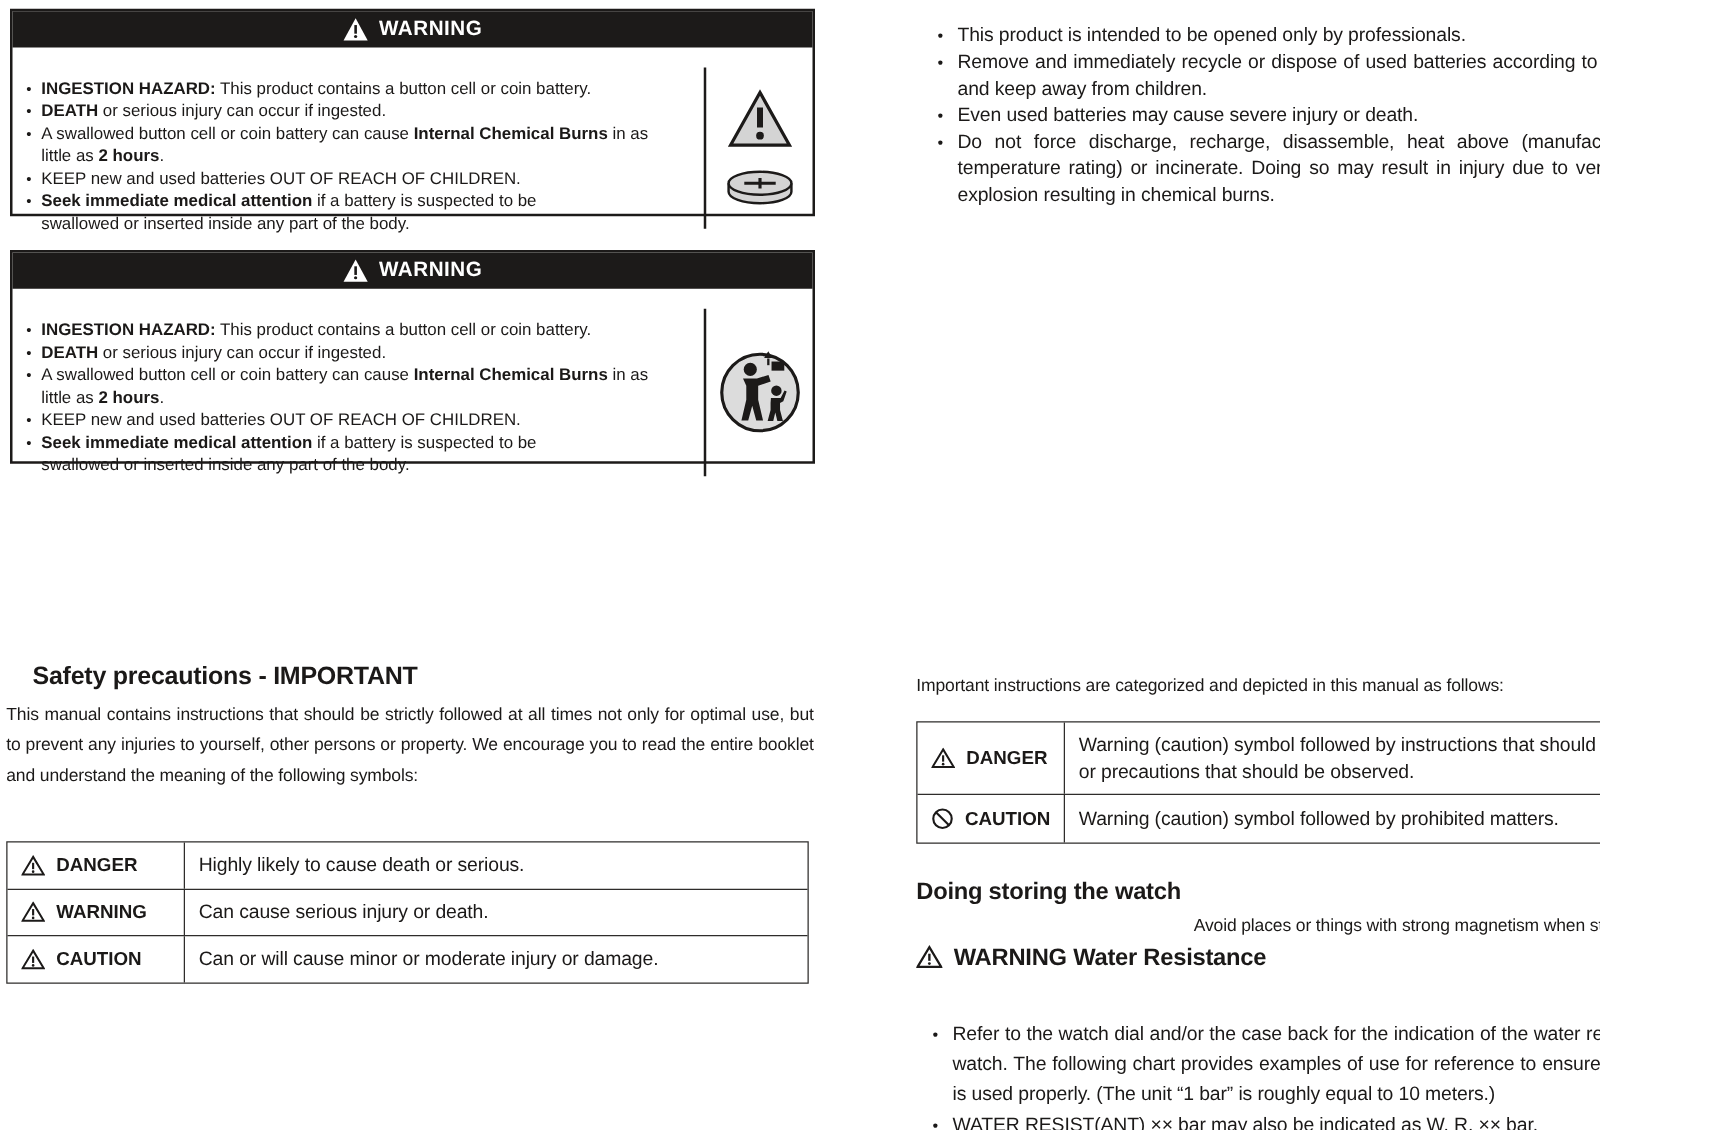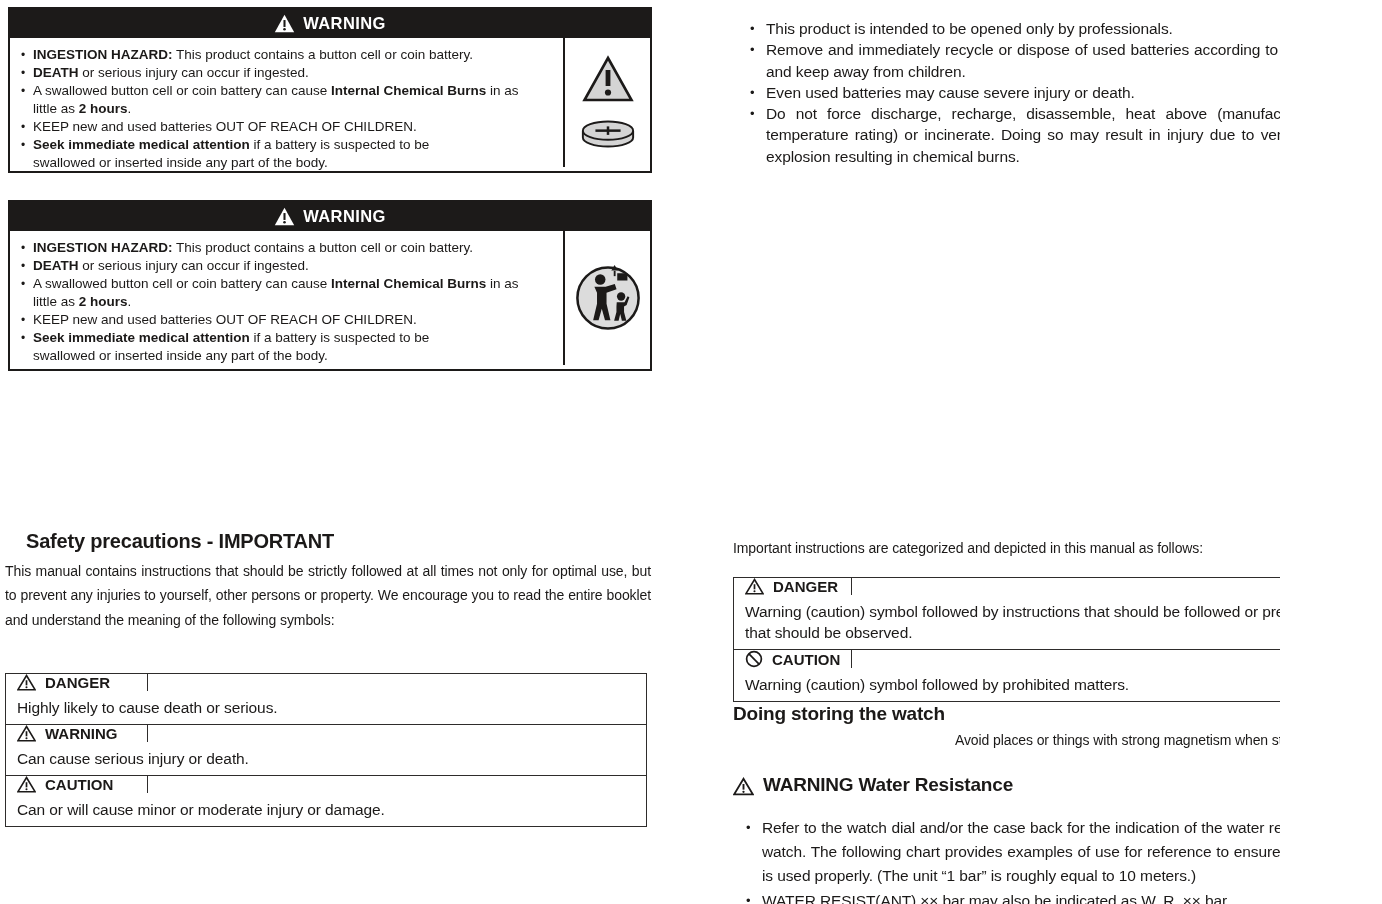--- a/index.html
+++ b/index.html
@@ -8,21 +8,21 @@
     font-family:"Liberation Sans","DejaVu Sans",sans-serif;color:#1b1918;overflow:hidden;
   }
   .b{font-weight:bold;}
 
   
   .wbox{position:absolute;left:8px;width:644px;border:2px solid #1c1a19;box-sizing:border-box;background:#fff;}
   .wbox1{top:7px;height:166px;}
   .wbox2{top:200px;height:171px;}
   .wbox-header{height:29px;background:#1c1a19;display:flex;align-items:center;justify-content:center;gap:8px;}
   .wh-text{color:#ffffff;font-weight:bold;font-size:16.5px;letter-spacing:.4px;}
-  .wbox-body{display:flex;height:calc(100% - 33px);}
+  .wbox-body{display:flex;height:calc(100% - 33px);margin-top:16px;}
   .wbox-list{flex:1;margin:0;padding:8px 6px 0 10px;list-style:none;}
   .wbox-list li{position:relative;padding-left:13px;font-size:13.5px;line-height:18px;white-space:pre-line;}
   .wbox-list li::before{content:"\2022";position:absolute;left:1px;top:0;font-size:12px;}
   .wbox-iconcell{width:85px;border-left:2px solid #1c1a19;display:flex;flex-direction:column;align-items:center;justify-content:center;gap:15px;}
 
   
   .h1{position:absolute;font-weight:bold;font-size:20px;letter-spacing:-.2px;margin-left:21px;}
   .h2{position:absolute;font-weight:bold;font-size:19px;letter-spacing:-.2px;}
   .para{position:absolute;font-size:14px;line-height:24.3px;text-align:justify;letter-spacing:-.1px;}
 
@@ -32,33 +32,33 @@
   .blist li::before{content:"\2022";position:absolute;font-size:13px;}
   .blist-top{left:733px;top:6px;width:649px;}
   .blist-top li{padding-left:21px;line-height:21.3px;}
   .blist-top li::before{left:5px;top:0;}
   .blist-bottom{left:733px;top:804px;width:645px;}
   .blist-bottom li{padding-left:17px;line-height:24.2px;}
   .blist-bottom li::before{left:1px;top:0;}
 
   
   .stable{position:absolute;border:1.5px solid #2e2c2b;box-sizing:border-box;background:#fff;}
-  .trow{display:flex;border-top:1.5px solid #2e2c2b;flex-direction:column;}
+  .trow{display:flex;border-top:1.5px solid #2e2c2b;}
   .trow:first-child{border-top:none;}
   .tlabel{display:flex;align-items:center;gap:9px;padding-left:11px;box-sizing:border-box;border-right:1.5px solid #2e2c2b;font-weight:bold;font-size:15px;flex-shrink:0;}
   .tdesc{flex:1;display:flex;align-items:center;padding:6px 11px;font-size:15.5px;letter-spacing:-.1px;line-height:21px;box-sizing:border-box;}
   .table-left{left:5px;top:673px;width:642px;}
   .table-left .trow{min-height:36.5px;}
   .table-left .tlabel{width:142px;}
   .table-right{left:733px;top:577px;width:641px;}
   .table-right .tlabel{width:118px;}
   .table-right .trow-tall{min-height:57px;}
   .table-right .trow-short{min-height:38px;}
 
-  .wr-head{position:absolute;left:733px;top:774px;display:flex;align-items:flex-end;gap:9px;}
+  .wr-head{position:absolute;left:733px;top:756px;display:flex;align-items:flex-start;gap:9px;}
   .wr-head .h2-inline{font-weight:bold;font-size:19px;letter-spacing:-.2px;}
 
   .icon{display:inline-flex;align-items:center;justify-content:center;}
 </style>
 </head>
 <body>
 
 <div class="page">
 
   <div class="wbox wbox1">

